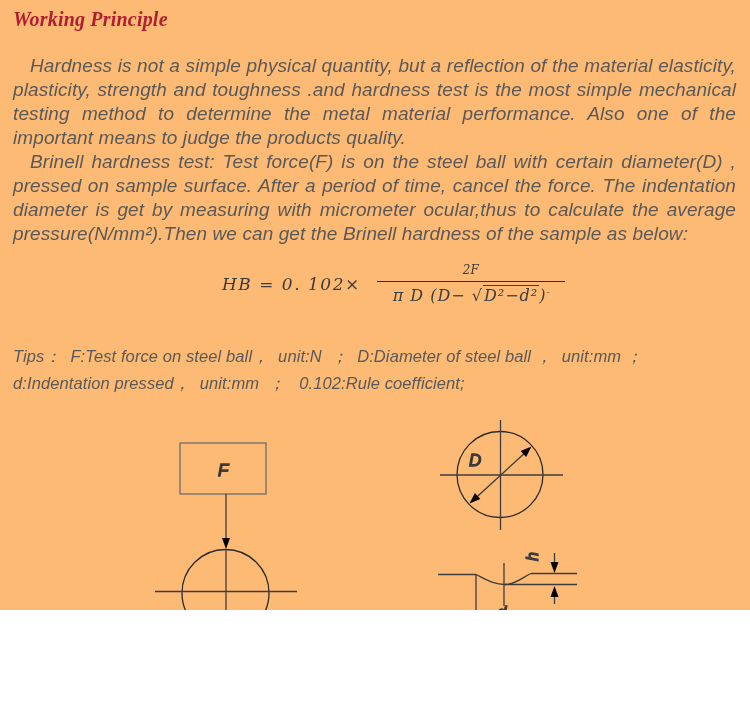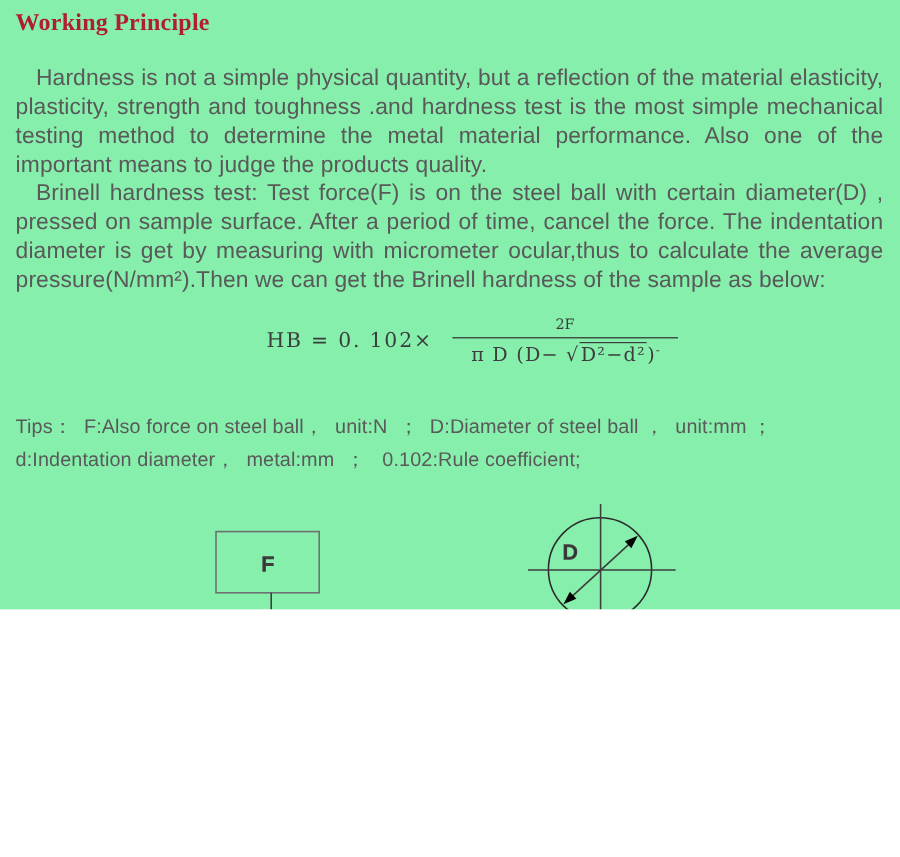--- a/index.html
+++ b/index.html
@@ -1,21 +1,22 @@
 <!DOCTYPE html>
 <html><head>
 <meta charset="utf-8">
 <style>
   html,body{margin:0;padding:0;background:#ffffff;}
   .page{
     position:relative;
-    width:750px;height:508px;
-    background:#86efac;
+    width:750px;height:610px;
+    background:#fdba74;
     font-family:"Liberation Sans", sans-serif;
     overflow:hidden;
+    font-style:italic;
   }
   .title{
     position:absolute;left:13px;top:8px;
     margin:0;
     font-family:"Liberation Serif", serif;
     font-size:20px;font-weight:bold;
     color:#b01e32;
     letter-spacing:0.2px;
   }
   .para{
@@ -81,22 +82,22 @@
 
   <div class="formula">
     <span class="lhs">HB = 0. 102×</span>
     <span class="frac">
       <span class="num">2F</span>
       <span class="den"><span>π D (D− </span><span>√</span><span class="radicand">D²−d²</span><span>)</span><sup>-</sup></span>
     </span>
   </div>
 
   <div class="tips">
-    <div>Tips：  F:Also force on steel ball，  unit:N  ；  D:Diameter of steel ball ，  unit:mm ；</div>
-    <div>d:Indentation diameter，  metal:mm  ；   0.102:Rule coefficient;</div>
+    <div>Tips：  F:Test force on steel ball，  unit:N  ；  D:Diameter of steel ball ，  unit:mm ；</div>
+    <div>d:Indentation pressed，  unit:mm  ；   0.102:Rule coefficient;</div>
   </div>
 
   <svg class="diagrams" width="750" height="304" viewBox="0 0 750 304">
 
     <g fill="none" stroke="#3d3d3d" stroke-width="1.3">
       <rect x="180" y="33" width="86" height="51" stroke="#6e6e6e"></rect>
       <line x1="226" y1="84" x2="226" y2="131"></line>
       <polygon points="0,0 -11,-4 -11,4" transform="translate(226,139) rotate(90)" fill="#000" stroke="none"></polygon>
       <circle cx="225.5" cy="183" r="43.5" stroke="#2b2b2b"></circle>
       <line x1="226" y1="139" x2="226" y2="237"></line>

